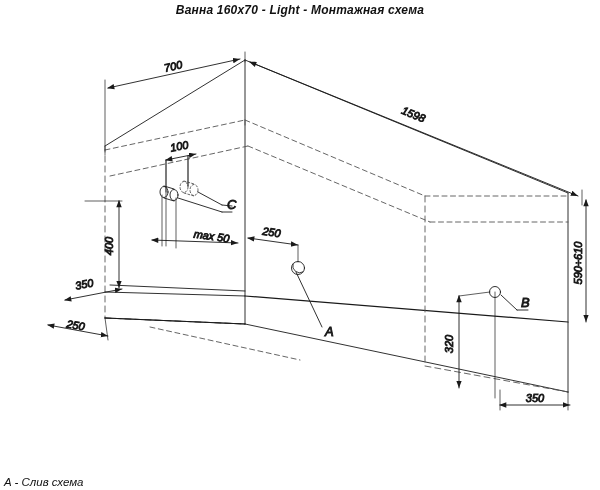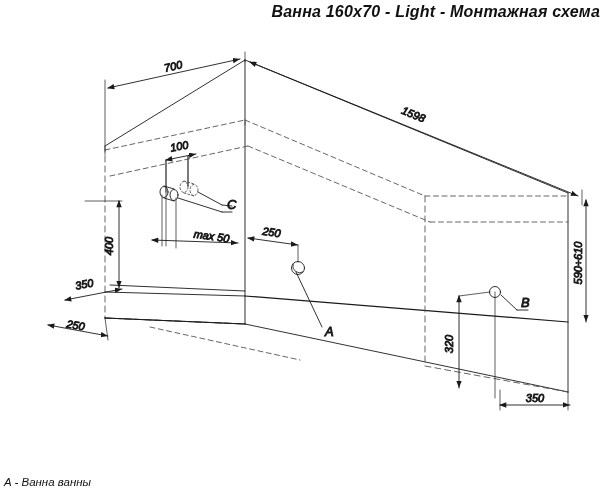--- a/index.html
+++ b/index.html
@@ -1,22 +1,22 @@
 <!DOCTYPE html>
 <html><head>
 <meta charset="utf-8">
 <style>
   html,body{margin:0;padding:0;background:#ffffff;}
   body{width:600px;height:490px;overflow:hidden;
        font-family:"Liberation Sans","DejaVu Sans",sans-serif;color:#1a1a1a;}
   #stage{position:relative;width:600px;height:490px;}
   svg#drawing{position:absolute;left:0;top:0;width:600px;height:490px;}
 
-  .title{position:absolute;left:0;top:3px;width:600px;text-align:right;
-         font-size:16px;font-style:italic;font-weight:600;color:#111;
+  .title{position:absolute;left:0;top:3px;width:600px;text-align:center;
+         font-size:12px;font-style:italic;font-weight:600;color:#111;
          letter-spacing:.2px;}
 
   .legend{position:absolute;left:4px;top:446px;font-size:11.5px;
           font-style:italic;line-height:14.6px;color:#111;white-space:pre;}
   .legend div{font-style:italic;}
 
   
   text{font-family:"Liberation Sans","DejaVu Sans",sans-serif;
        font-style:italic;font-size:11px;fill:#111;}
   text.lbl{font-size:13px;font-style:italic;}
@@ -192,18 +192,18 @@
 
         <path d="M501,295 L517,310"></path>
         <path d="M517,310 L528,310"></path>
       </g>
       <text class="lbl" x="521" y="307">B</text>
 
     </g>
   </svg>
 
   <div class="legend">
-    <div>A - Ванна ванны</div>
+    <div>A - Слив схема</div>
     
     
   </div>
 
 </div>
 
 </body></html>

